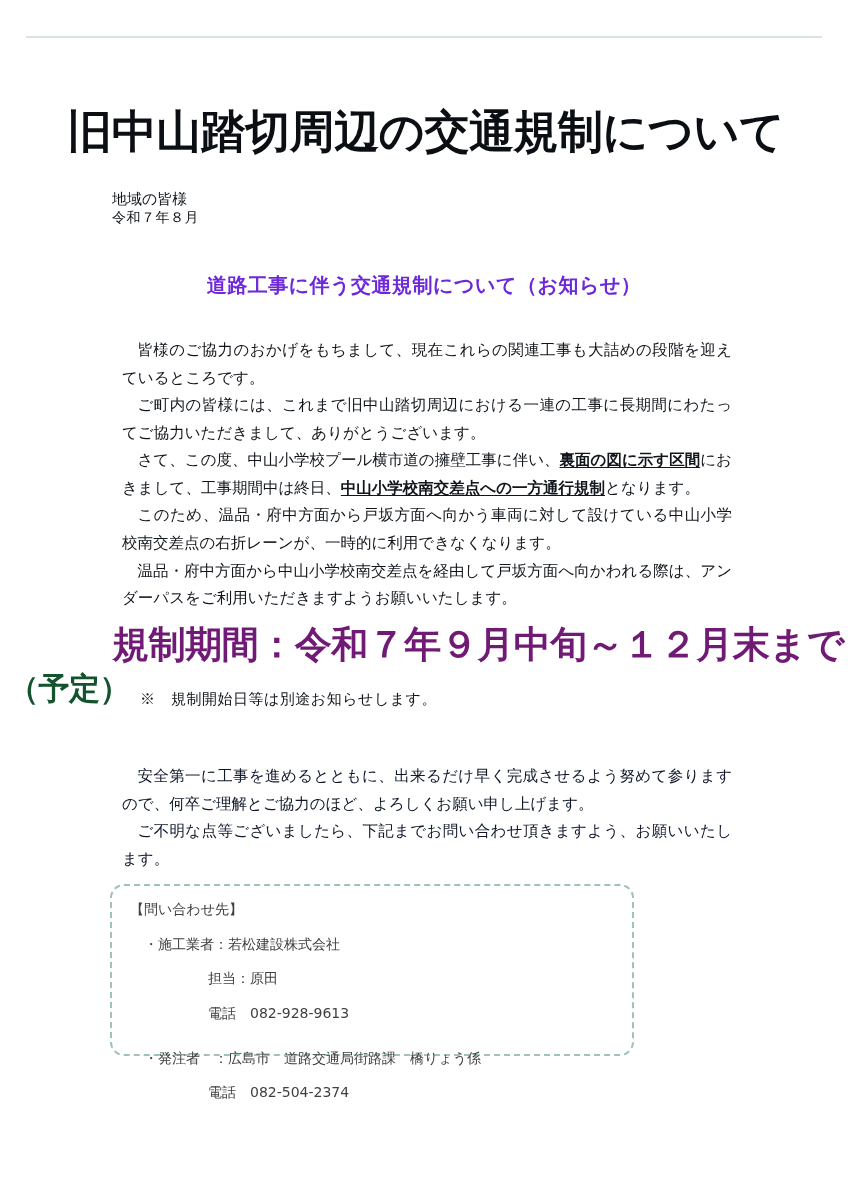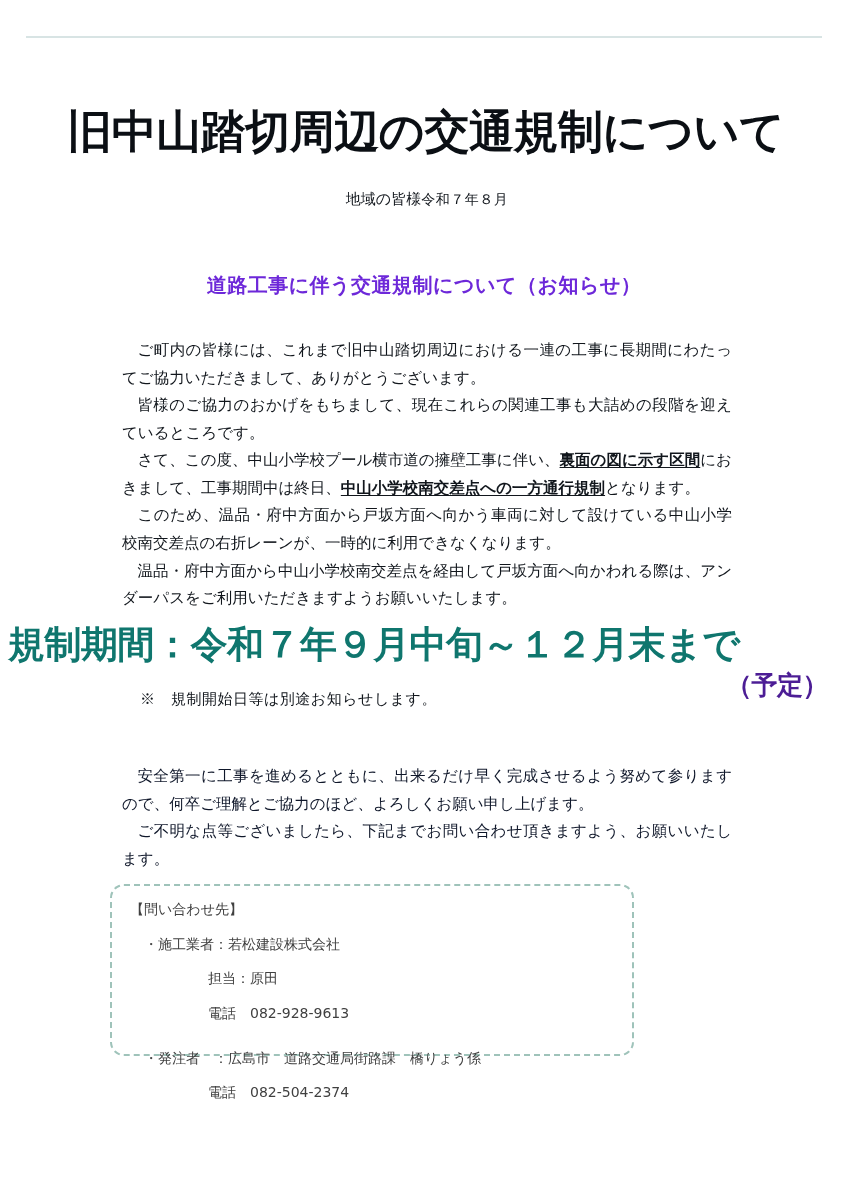--- a/index.html
+++ b/index.html
@@ -47,24 +47,25 @@
     color: #0b0f14;
     white-space: nowrap;
   }
 
   .meta-row {
     position: absolute;
     left: 112px;
     top: 190px;
     width: 630px;
     display: flex;
-    justify-content: center;
+    justify-content: space-between;
     align-items: baseline;
     font-size: 15px;
     color: #11161c;
+    flex-direction: column;
   }
   .meta-left { font-size: 15px; }
   .meta-right { font-size: 14px; letter-spacing: 0.5px; }
 
   .subtitle {
     position: absolute;
     left: 0;
     top: 272px;
     width: 848px;
     text-align: center;
@@ -90,41 +91,41 @@
     text-indent: 1em;
   }
   .u { text-decoration: underline; text-underline-offset: 2px; }
   .b { font-weight: bold; }
 
   .period-banner {
     position: absolute;
     left: 8px;
     top: 624px;
     width: 836px;
-    color: #0f766e;
+    color: #701a75;
     font-family: "DejaVu Sans", "Liberation Sans", sans-serif;
     font-weight: bold;
     font-size: 37px;
     line-height: 1.15;
     letter-spacing: -0.5px;
-    text-align: left;
+    text-align: right;
     white-space: nowrap;
   }
   .period-suffix {
     position: absolute;
     left: 8px;
     top: 668px;
     width: 836px;
-    text-align: right;
+    text-align: left;
     padding-right: 16px;
     box-sizing: border-box;
-    color: #4c1d95;
-    font-family: "DejaVu Sans", "Liberation Sans", sans-serif;
-    font-weight: bold;
-    font-size: 26px;
+    color: #14532d;
+    font-family: "DejaVu Sans", "Liberation Sans", sans-serif;
+    font-weight: bold;
+    font-size: 31px;
     letter-spacing: -0.5px;
   }
 
   .note-line {
     position: absolute;
     left: 140px;
     top: 690px;
     font-size: 15px;
     color: #11161c;
     letter-spacing: 0.5px;
@@ -173,22 +174,22 @@
   <div class="doc-title">旧中山踏切周辺の交通規制について</div>
 
   <div class="meta-row">
     <span class="meta-left">地域の皆様</span>
     <span class="meta-right">令和７年８月</span>
   </div>
 
   <div class="subtitle">道路工事に伴う交通規制について（お知らせ）</div>
 
   <div class="body-block">
+    <p>皆様のご協力のおかげをもちまして、現在これらの関連工事も大詰めの段階を迎えているところです。</p>
     <p>ご町内の皆様には、これまで旧中山踏切周辺における一連の工事に長期間にわたってご協力いただきまして、ありがとうございます。</p>
-    <p>皆様のご協力のおかげをもちまして、現在これらの関連工事も大詰めの段階を迎えているところです。</p>
     <p><span>さて、この度、中山小学校プール横市道の擁壁工事に伴い、</span><span class="u b">裏面の図に示す区間</span><span>におきまして、工事期間中は終日、</span><span class="u b">中山小学校南交差点への一方通行規制</span><span>となります。</span></p>
     <p>このため、温品・府中方面から戸坂方面へ向かう車両に対して設けている中山小学校南交差点の右折レーンが、一時的に利用できなくなります。</p>
     <p>温品・府中方面から中山小学校南交差点を経由して戸坂方面へ向かわれる際は、アンダーパスをご利用いただきますようお願いいたします。</p>
   </div>
 
   <div class="period-banner">規制期間：令和７年９月中旬～１２月末まで</div>
   <div class="period-suffix">（予定）</div>
 
   <div class="note-line">※　規制開始日等は別途お知らせします。</div>
 

